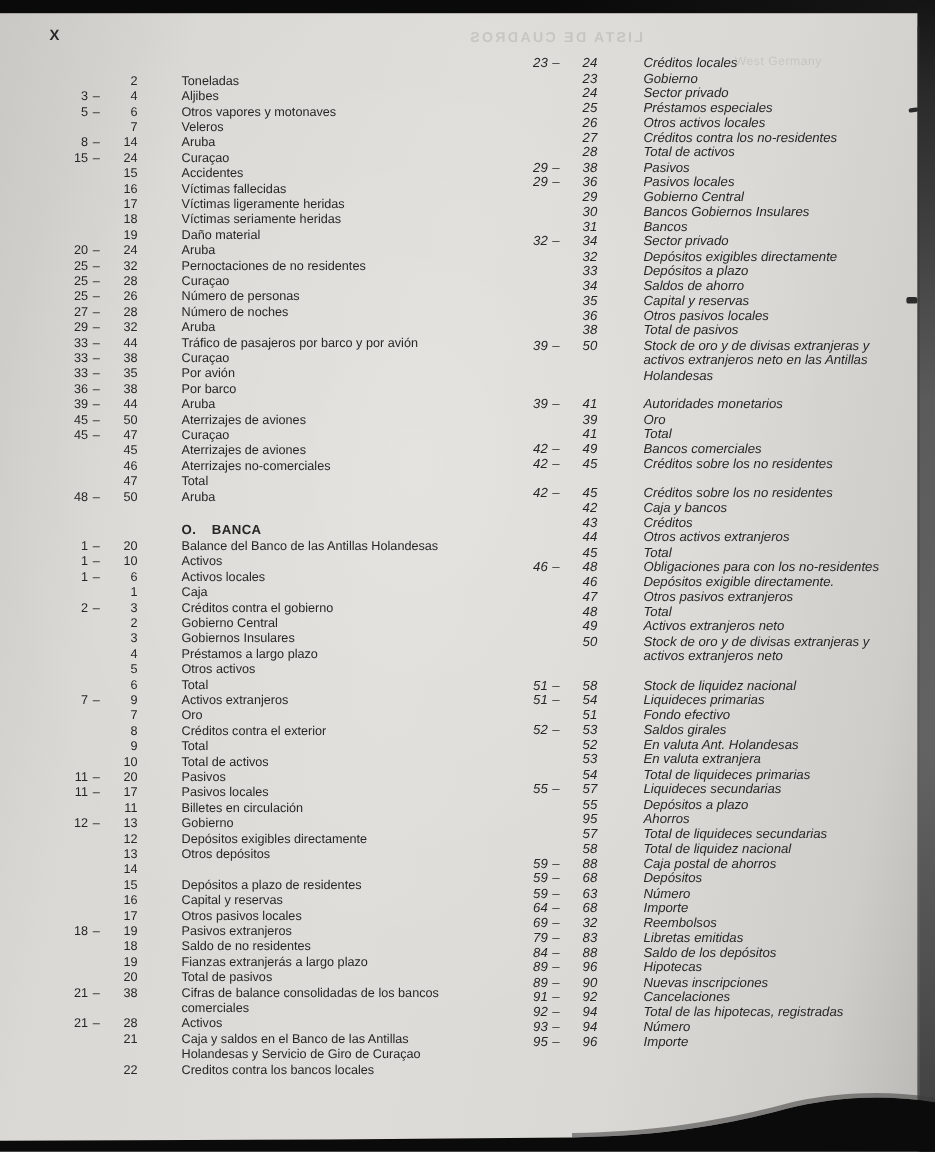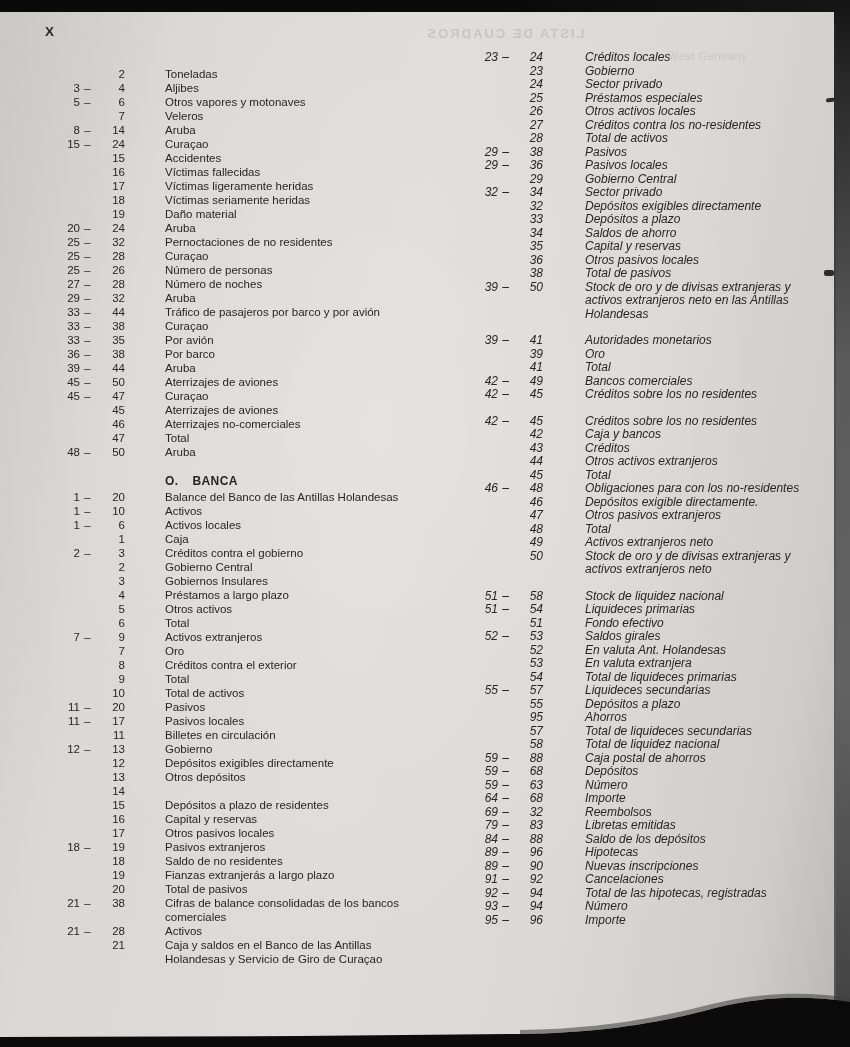--- a/index.html
+++ b/index.html
@@ -418,20 +418,26 @@
           <span class="dash">–</span>
           <span class="n2">28</span>
           <span class="label">Activos</span>
         </div>
         <div class="row">
           <span class="n1"></span>
           <span class="dash"></span>
           <span class="n2">21</span>
           <span class="label">Caja y saldos en el Banco de las Antillas Holandesas y Servicio de Giro de Curaçao</span>
         </div>
+        <div class="row">
+          <span class="n1"></span>
+          <span class="dash"></span>
+          <span class="n2">22</span>
+          <span class="label">Creditos contra los bancos locales</span>
+        </div>
       </div>
     <div class="col col-right" id="col-right">
         <div class="row">
           <span class="n1">23</span>
           <span class="dash">–</span>
           <span class="n2">24</span>
           <span class="label">Créditos locales</span>
         </div>
         <div class="row">
           <span class="n1"></span>
@@ -479,20 +485,32 @@
           <span class="n1">29</span>
           <span class="dash">–</span>
           <span class="n2">36</span>
           <span class="label">Pasivos locales</span>
         </div>
         <div class="row">
           <span class="n1"></span>
           <span class="dash"></span>
           <span class="n2">29</span>
           <span class="label">Gobierno Central</span>
+        </div>
+        <div class="row">
+          <span class="n1"></span>
+          <span class="dash"></span>
+          <span class="n2">30</span>
+          <span class="label">Bancos Gobiernos Insulares</span>
+        </div>
+        <div class="row">
+          <span class="n1"></span>
+          <span class="dash"></span>
+          <span class="n2">31</span>
+          <span class="label">Bancos</span>
         </div>
         <div class="row">
           <span class="n1">32</span>
           <span class="dash">–</span>
           <span class="n2">34</span>
           <span class="label">Sector privado</span>
         </div>
         <div class="row">
           <span class="n1"></span>
           <span class="dash"></span>

